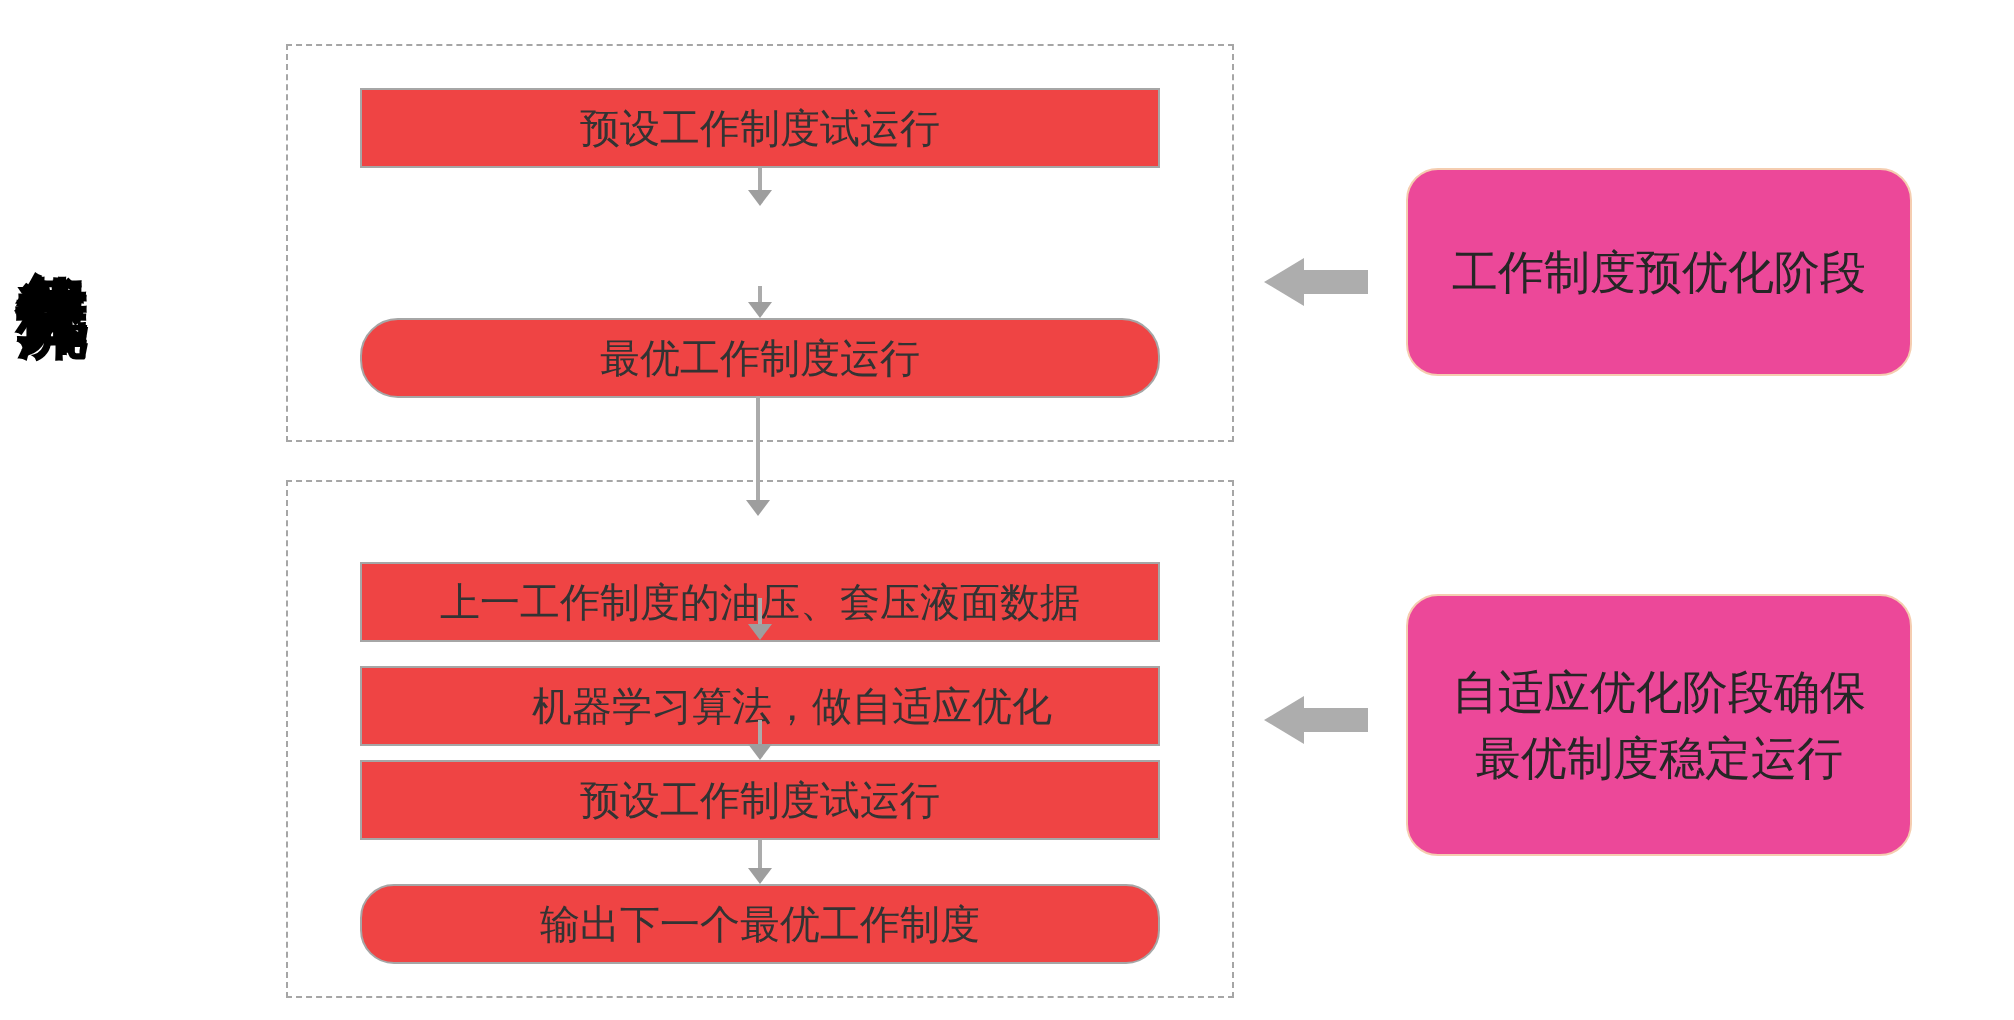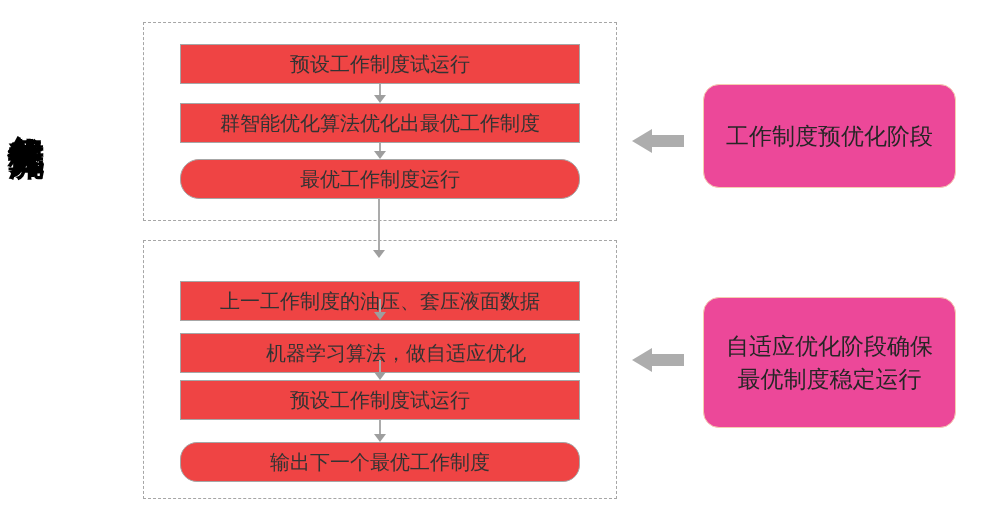--- a/index.html
+++ b/index.html
@@ -125,21 +125,20 @@
 <div class="canvas">
 
   <div class="vtitle">气井优化计算流程</div>
 
   <div class="stage stage1">
     <div class="step s1-b1">预设工作制度试运行</div>
     <div class="arrow-down in-stage s1-a1">
       <div class="ad-line"></div>
       <div class="ad-head"></div>
     </div>
-    <div class="step s1-b2">群智能优化算法优化出最优工作制度</div>
     <div class="arrow-down in-stage s1-a2">
       <div class="ad-line"></div>
       <div class="ad-head"></div>
     </div>
     <div class="step s1-b3">最优工作制度运行</div>
   </div>
 
   <div class="arrow-down cross-arrow">
     <div class="ad-line"></div>
     <div class="ad-head"></div>

